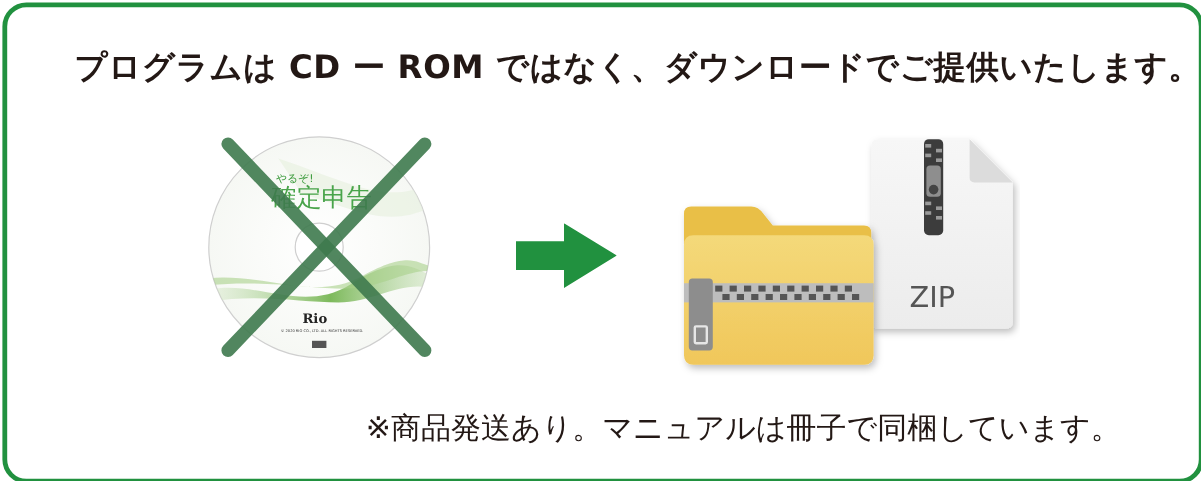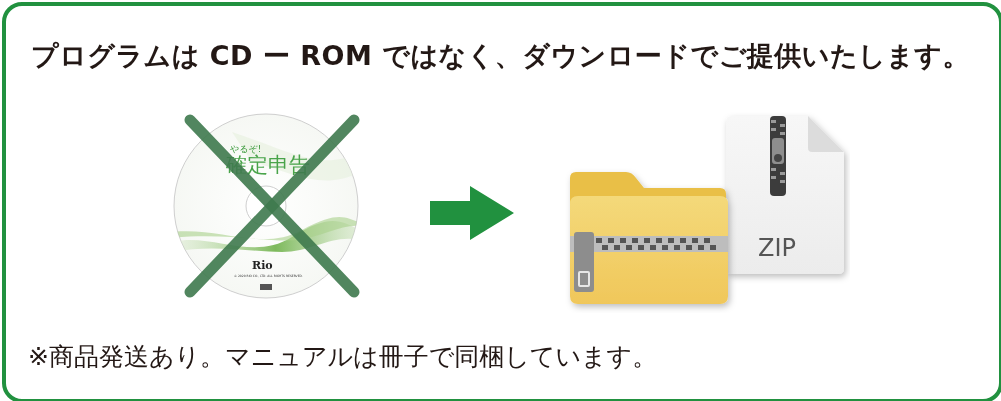--- a/index.html
+++ b/index.html
@@ -1,23 +1,23 @@
 <!DOCTYPE html>
 <html><head>
 <meta charset="utf-8">
 <style>
   html, body { margin: 0; padding: 0; background: #ffffff; }
   body { width: 1001px; height: 401px; position: relative; overflow: hidden;
          font-family: "DejaVu Sans", "Liberation Sans", sans-serif; }
   .frame { position: absolute; left: 2px; top: 2px; width: 993px; height: 393px;
            border: 4px solid #21913f; border-radius: 20px; background: #fff; }
-  .headline { position: absolute; left: 0; top: 38px; width: 1001px; text-align: center;
+  .headline { position: absolute; left: 0; top: 38px; width: 1001px; text-align: right;
               font-size: 27px; font-weight: bold; color: #231815; letter-spacing: 0.5px; }
-  .footnote { position: absolute; left: 0; top: 340px; width: 934px; text-align: left;
-              font-size: 25px; color: #231815; margin-left: 28px; }
+  .footnote { position: absolute; left: 0; top: 340px; width: 934px; text-align: right;
+              font-size: 25px; color: #231815; }
   .cd { position: absolute; left: 172px; top: 112px; width: 188px; height: 188px; }
   .arrow { position: absolute; left: 430px; top: 186px; width: 84px; height: 54px; }
   .zip-illustration { position: absolute; left: 560px; top: 108px; width: 290px; height: 205px; }
 </style>
 </head>
 <body>
 
 <div class="frame"></div>
 
 <div class="headline">プログラムは CD ー ROM ではなく、ダウンロードでご提供いたします。</div>

